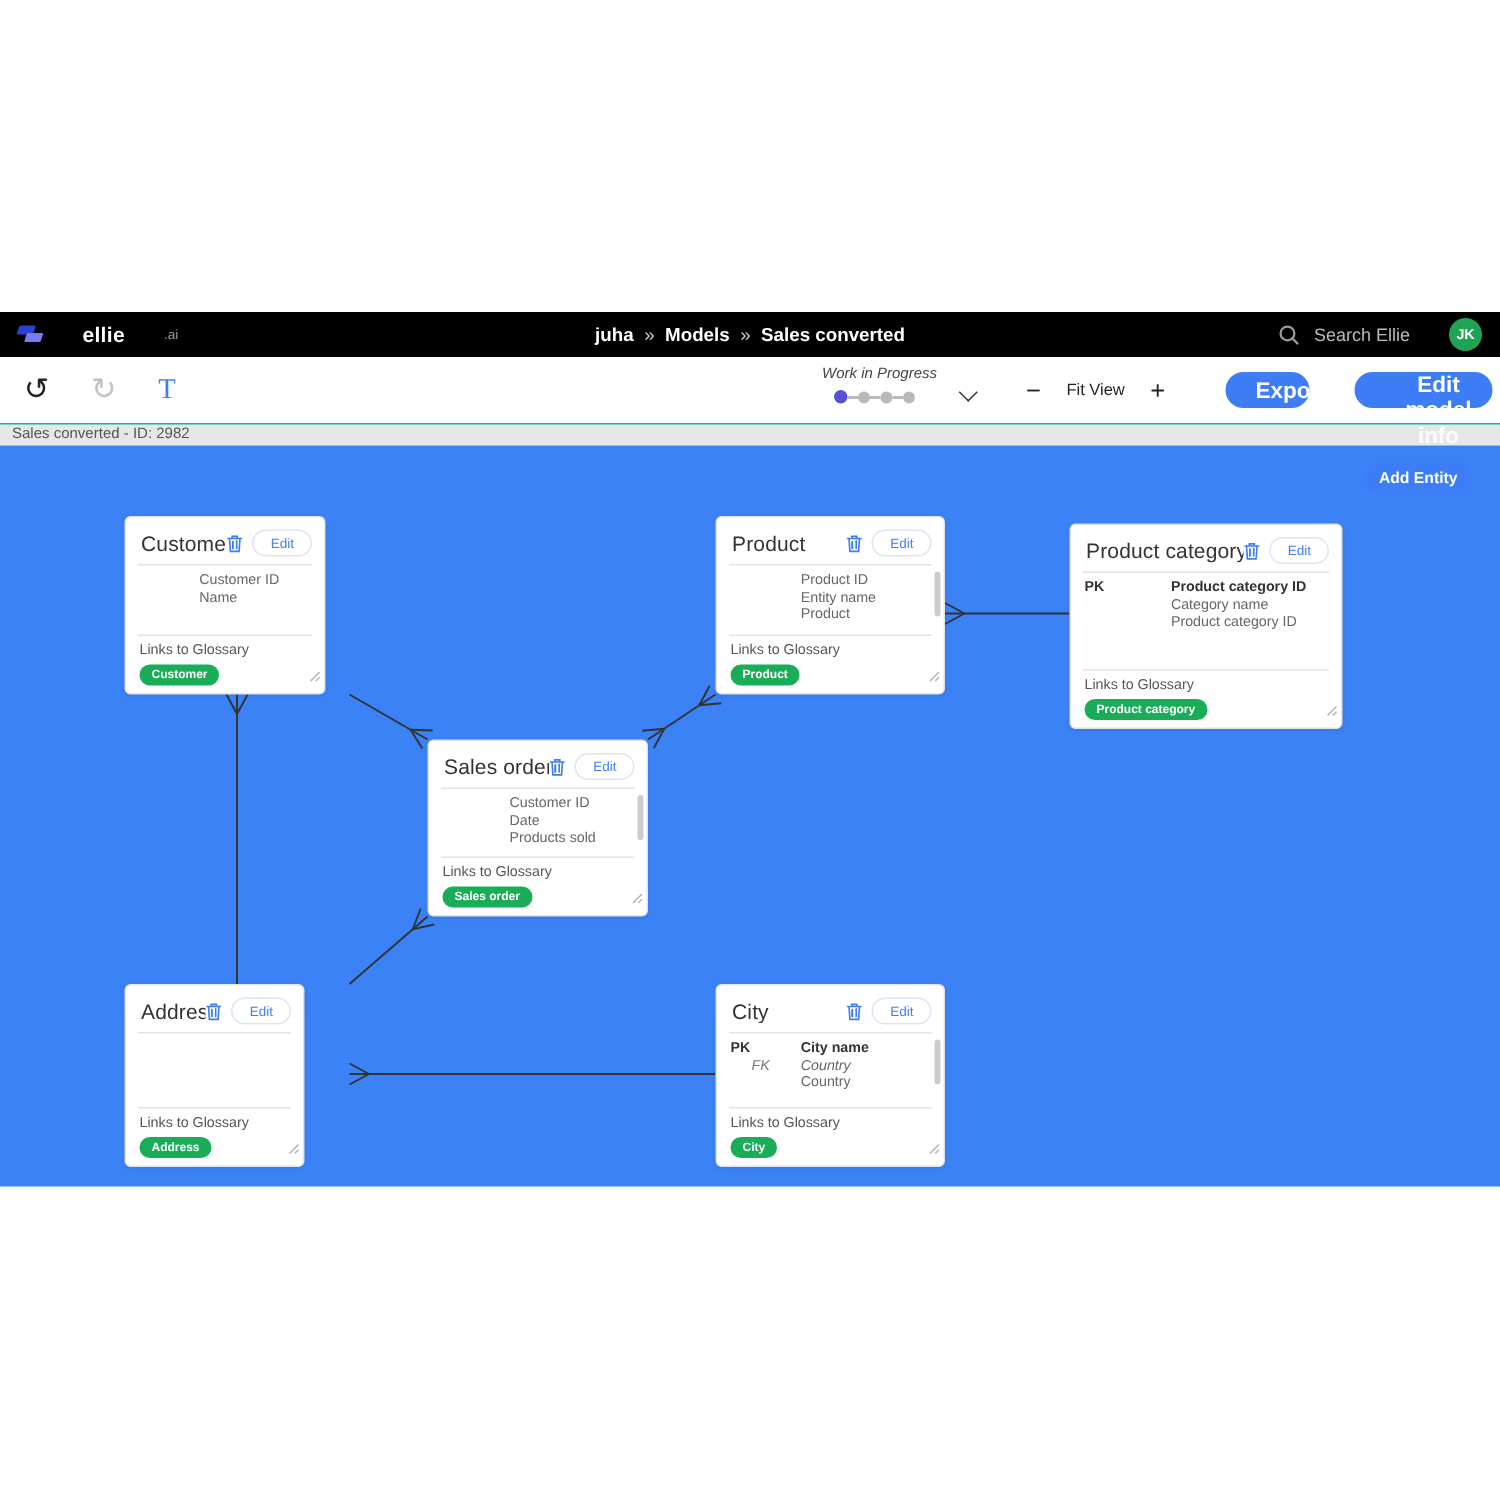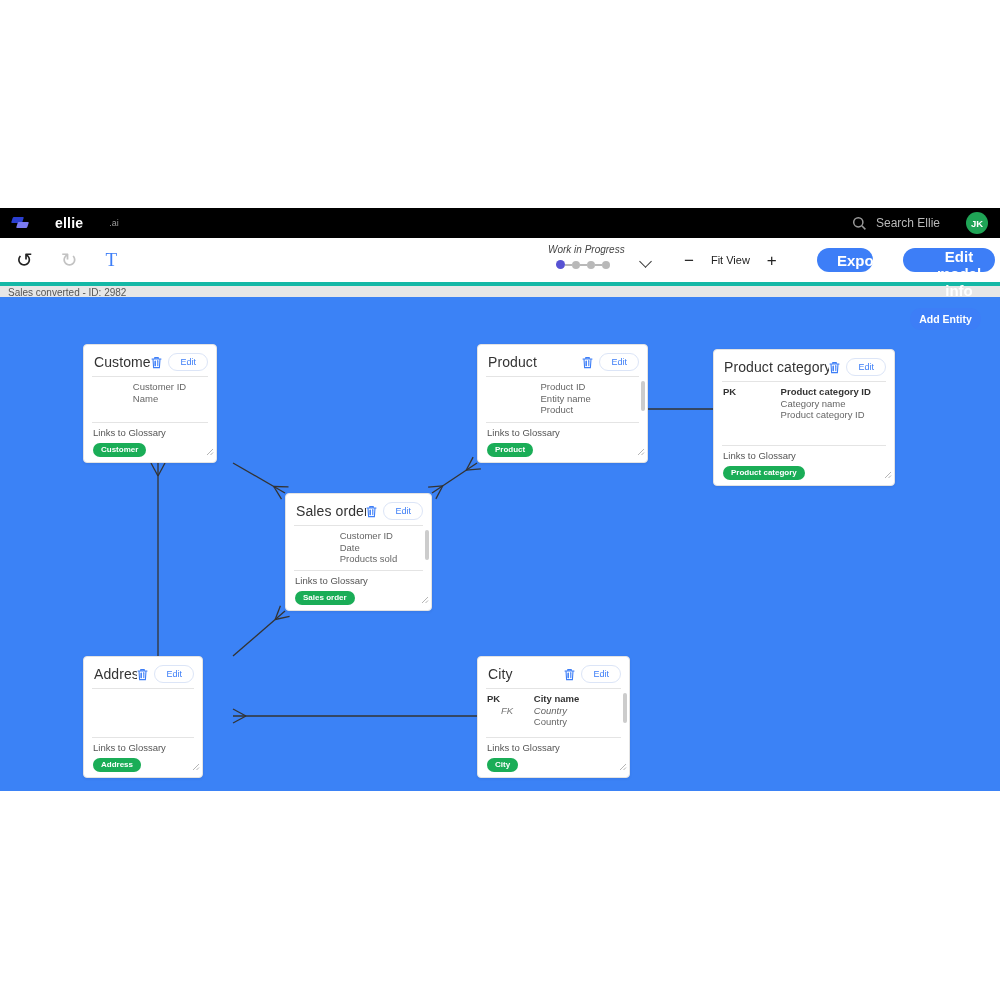--- a/index.html
+++ b/index.html
@@ -36,21 +36,21 @@
   .wip-conn { width:7px; height:2px; background:#b9b9b9; }
   .chev { position:absolute; left:641px; top:19px; width:9px; height:9px; border-right:1.8px solid #333; border-bottom:1.8px solid #333; transform:rotate(45deg); cursor:pointer; }
   .zoomctl { position:absolute; left:684px; top:0; height:44px; display:flex; align-items:center; gap:17px; }
   .zoomctl .minus, .zoomctl .plus { font-size:17px; color:#222; cursor:pointer; line-height:1; }
   .fitview { font-size:11px; color:#222; cursor:pointer; }
   .btn-blue { position:absolute; background:#3d7ef7; color:#fff; border:none; border-radius:12px; font-family:inherit; font-size:15px; font-weight:600; cursor:pointer;padding-left:20px; }
   .btn-export { right:127px; top:10px; width:56px; height:24px; }
   .btn-editinfo { right:5px; top:10px; width:92px; height:24px; }
 
   
-  .statusbar { height:15px; background:#e7e7e7; border-top:4px solid #14b8a6; font-size:10px; color:#555; line-height:14px; padding-left:8px; }
+  .statusbar { height:15px; background:#e7e7e7; border-top:1px solid #14b8a6; font-size:10px; color:#555; line-height:14px; padding-left:8px; }
 
   
   .canvas { position:relative; height:494px; background:#3b82f6; overflow:hidden; }
   .btn-addentity { position:absolute; right:19px; top:11px; width:71px; height:22px; background:#3d7ef7; color:#fff; border:none; border-radius:11px; font-family:inherit; font-size:10.5px; font-weight:600; cursor:pointer; z-index:3; }
   .wires { position:absolute; left:0; top:0; z-index:0; }
 
   
   .entity { position:absolute; background:#fff; border:1px solid #e3e3e3; border-radius:4px; box-shadow:0 1px 3px rgba(0,0,0,.07); z-index:1; display:flex; flex-direction:column; cursor:move; }
   .ent-head { display:flex; align-items:center; padding:8px 8px 5px 10px; }
   .ent-title { flex:1; font-size:14px; color:#333; letter-spacing:.1px; white-space:nowrap; overflow:hidden; }
@@ -77,20 +77,21 @@
 
   <div class="topbar">
     <div class="logo">
       <span class="logo-mark">
           <span class="p1"></span>
           <span class="p2"></span>
         </span>
       <span class="logo-text">ellie</span>
         <span class="logo-suffix">.ai</span>
     </div>
+    <div class="breadcrumb" id="breadcrumb"><span>juha</span><span class="sep">»</span><span>Models</span><span class="sep">»</span><span>Sales converted</span></div>
     <div class="topbar-right">
       <div class="search">
         <svg width="15" height="15" viewBox="0 0 15 15">
             <circle cx="6.3" cy="6.3" r="4.6" fill="none" stroke="#9a9a9a" stroke-width="1.5"></circle>
             <line x1="9.8" y1="9.8" x2="13.4" y2="13.4" stroke="#9a9a9a" stroke-width="1.5"></line>
           </svg>
         <span class="search-txt">Search Ellie</span>
       </div>
       <div class="avatar">JK</div>
     </div>
@@ -187,21 +188,21 @@
     </div>
     <hr class="ent-hr">
     <div class="ent-foot">
       <div class="links-label">Links to Glossary</div>
       <span class="tag">Customer</span>
     </div>
     <span class="resize"><svg width="8" height="8" viewBox="0 0 8 8">
             <path d="M7 1L1 7 M7 4.5L4.5 7" stroke="#b5b5b5" stroke-width="1" fill="none"></path>
           </svg></span>
       </div>
-      <div class="entity" style="left: 477px; top: 47px; width: 171px; height: 119px;">
+      <div class="entity" style="left: 477px; top: 47px; width: 153px; height: 119px;">
     <div class="ent-head">
       <span class="ent-title">Product</span>
       <span class="ent-trash">
             <svg width="11" height="13" viewBox="0 0 11 13">
               <path d="M1 3h9 M3.8 3V1.6h3.4V3 M2 3l.6 8.6h5.8L9 3 M4.2 5v4.6 M6.8 5V4.6" fill="none" stroke="#3d7ef7" stroke-width="1.1" stroke-linecap="round"></path>
               <path d="M4.2 5.2v4.4 M6.8 5.2v4.4" stroke="#3d7ef7" stroke-width="1.1" stroke-linecap="round"></path>
             </svg>
           </span>
       <button class="ent-edit">Edit</button>
     </div>

